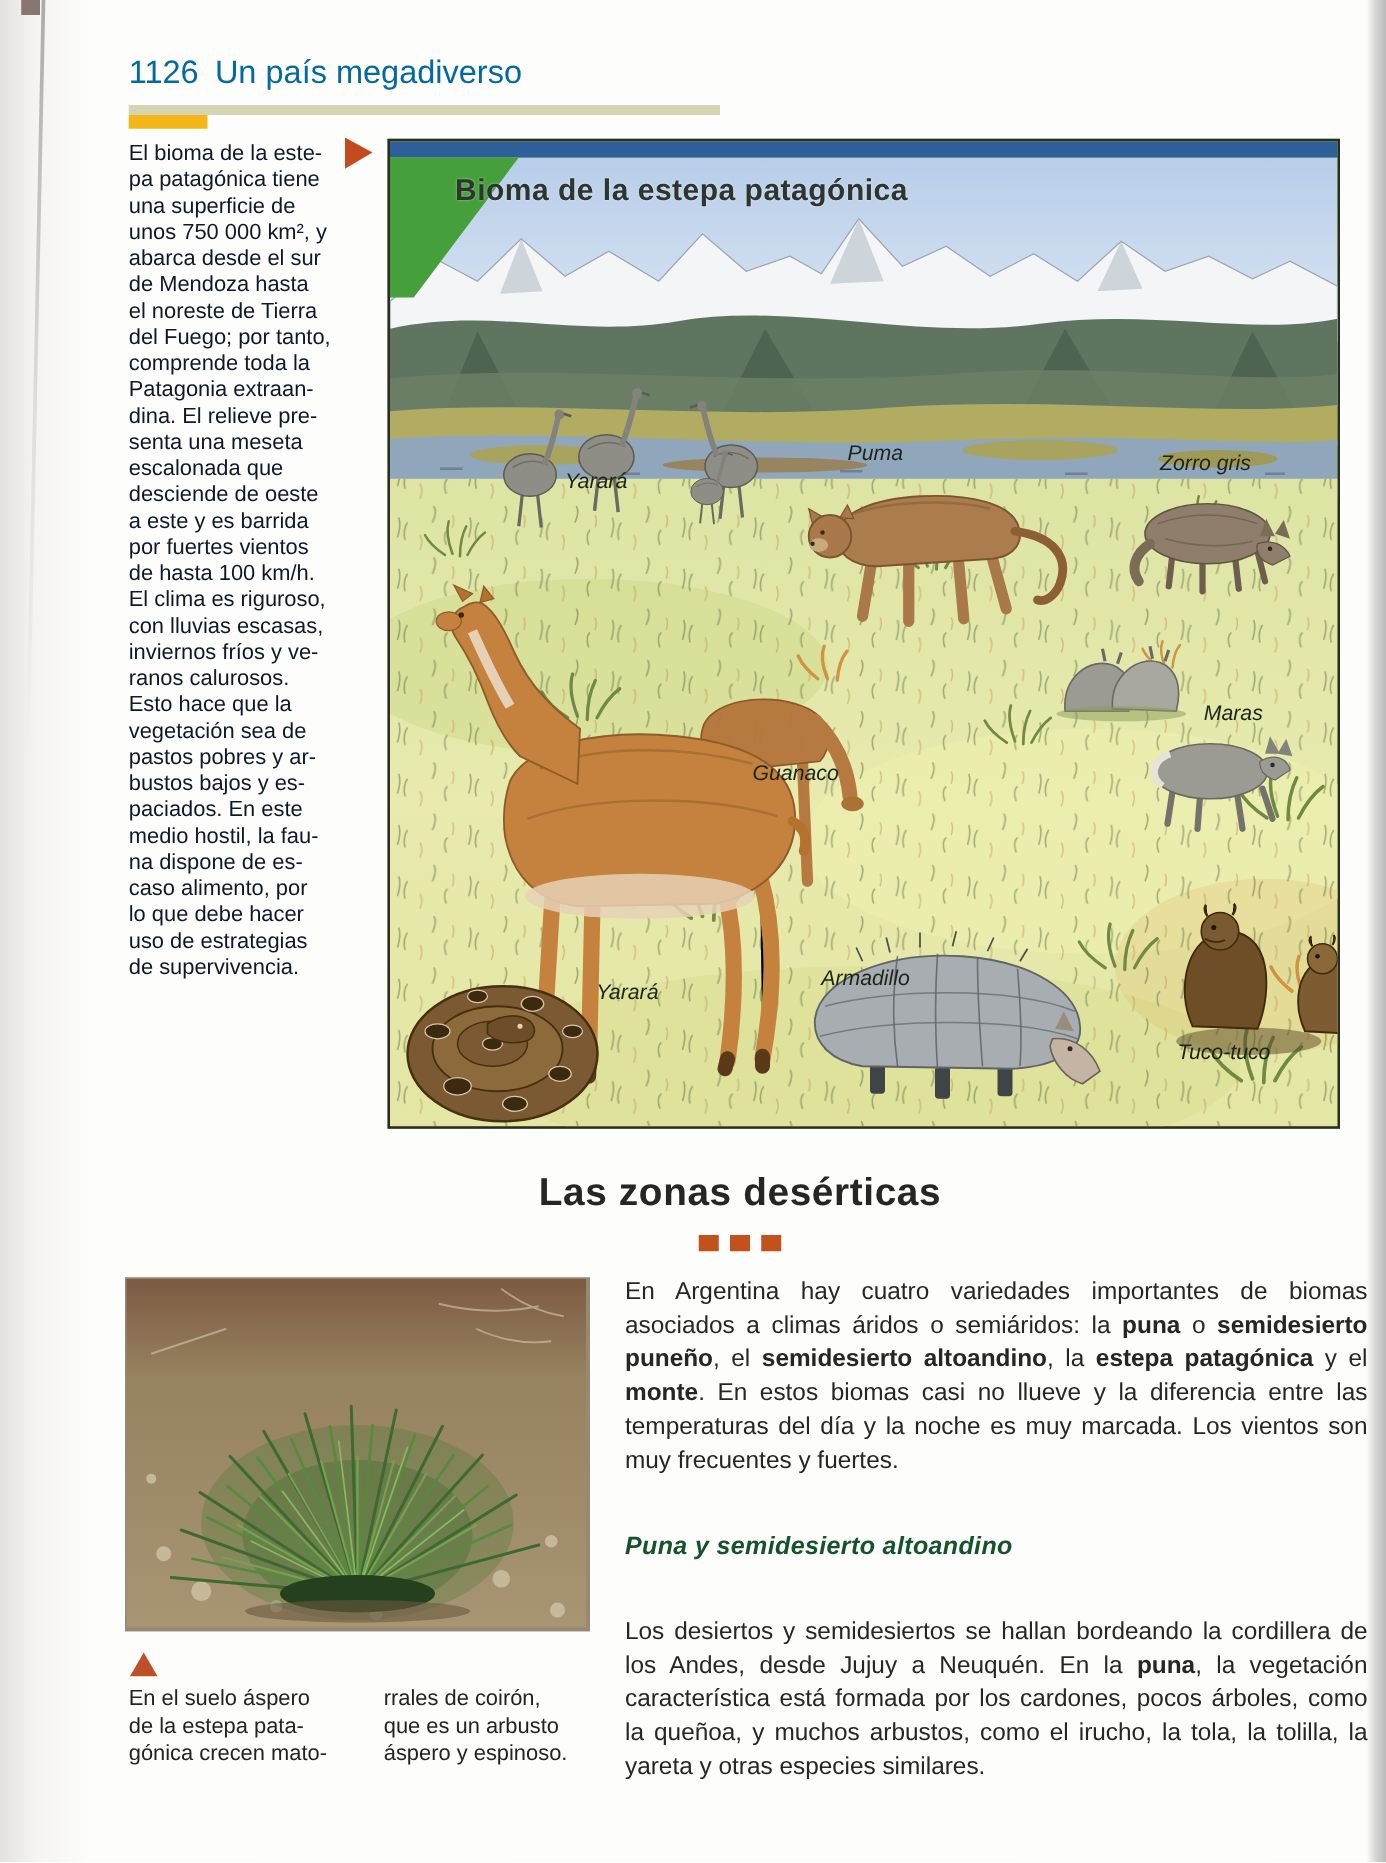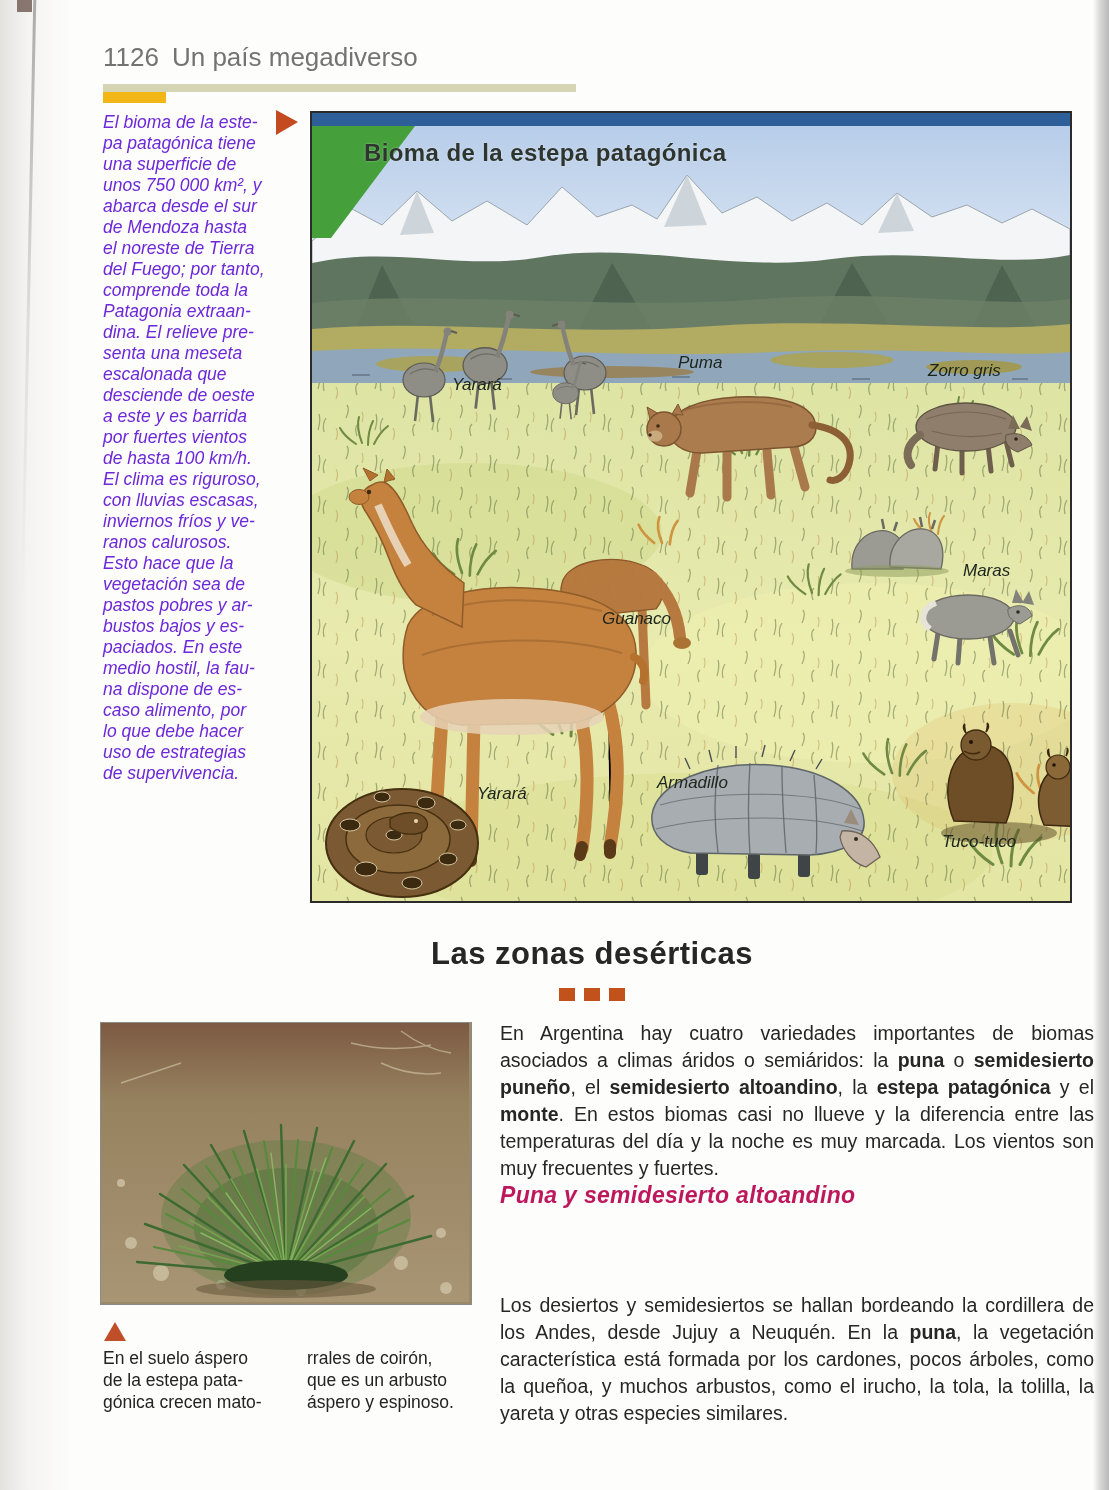--- a/index.html
+++ b/index.html
@@ -10,27 +10,27 @@
   
   .scan-left{position:absolute;left:0;top:0;width:90px;height:1490px;
     background:linear-gradient(90deg,#e3e2df 0,#f4f3f1 30%,rgba(255,255,255,0) 80%);}
   .scan-crease{position:absolute;left:27px;top:0;width:3px;height:600px;
     background:linear-gradient(180deg,rgba(110,110,108,.55),rgba(160,160,158,.25) 55%,rgba(200,200,198,0));
     transform:rotate(1.2deg);}
   .scan-corner{position:absolute;left:17px;top:0;width:15px;height:12px;background:#6d5650;opacity:.8;}
   .scan-right{position:absolute;right:0;top:0;width:16px;height:1490px;
     background:linear-gradient(270deg,#b9b9b9 0,#d7d7d6 55%,rgba(246,246,244,0));}
   
-  .hdr{position:absolute;left:103px;top:42px;font-size:26px;color:#737373;}
+  .hdr{position:absolute;left:103px;top:42px;font-size:26px;color:#0369a1;}
   .hdr .num{margin-right:13px;}
   .rule-beige{position:absolute;left:103px;top:84px;width:473px;height:8px;background:#d5d5b3;}
   .rule-yellow{position:absolute;left:103px;top:92px;width:63px;height:11px;background:#f2b717;}
   
   .sidebar{position:absolute;left:103px;top:112px;width:178px;
-    font-style:italic;font-size:17.5px;line-height:21px;color:#6d28d9;white-space:pre-line;}
+    font-size:17.5px;line-height:21px;color:#0f172a;white-space:pre-line;}
   .ptr-right{position:absolute;left:276px;top:110px;width:0;height:0;
     border-left:22px solid #c44a20;border-top:12px solid transparent;border-bottom:13px solid transparent;}
   
   .illus{position:absolute;left:310px;top:111px;width:758px;height:788px;border:2px solid #2b2b2b;background:#84cc16;}
   .illus svg{position:absolute;left:0;top:0;}
   .ill-title{position:absolute;left:52px;top:26px;font-size:24px;font-weight:bold;color:#2e352f;letter-spacing:.4px;text-shadow:0 0 2px rgba(255,255,255,.5);}
   .ill-label{position:absolute;font-style:italic;font-size:17px;color:#1c241c;white-space:nowrap;text-align:right;}
   .lbl-nandu{left:140px;top:262px;}
   .lbl-puma{left:366px;top:240px;}
   .lbl-zorro{left:616px;top:248px;}
@@ -51,21 +51,21 @@
     border-left:11px solid transparent;border-right:11px solid transparent;border-bottom:19px solid #bf4f28;}
   .cap{position:absolute;top:1347px;font-size:17.5px;line-height:22px;color:#232323;white-space:pre-line;}
   .cap-l{left:103px;width:185px;}
   .cap-r{left:307px;width:175px;}
   
   .bodytext{position:absolute;left:500px;width:594px;font-size:19.5px;line-height:27px;
     color:#262626;text-align:justify;}
   .p1{top:1020px;}
   .p2{top:1292px;}
   .b{font-weight:bold;}
-  .subhead{position:absolute;left:500px;top:1182px;font-size:23px;font-weight:bold;font-style:italic;color:#be185d;letter-spacing:.3px;}
+  .subhead{position:absolute;left:500px;top:1226px;font-size:20px;font-weight:bold;font-style:italic;color:#14532d;letter-spacing:.3px;}
 </style>
 </head>
 <body>
 
 <div id="page">
 
   <div class="scan-left"></div>
   <div class="scan-crease"></div>
   <div class="scan-corner"></div>
   <div class="scan-right"></div>

